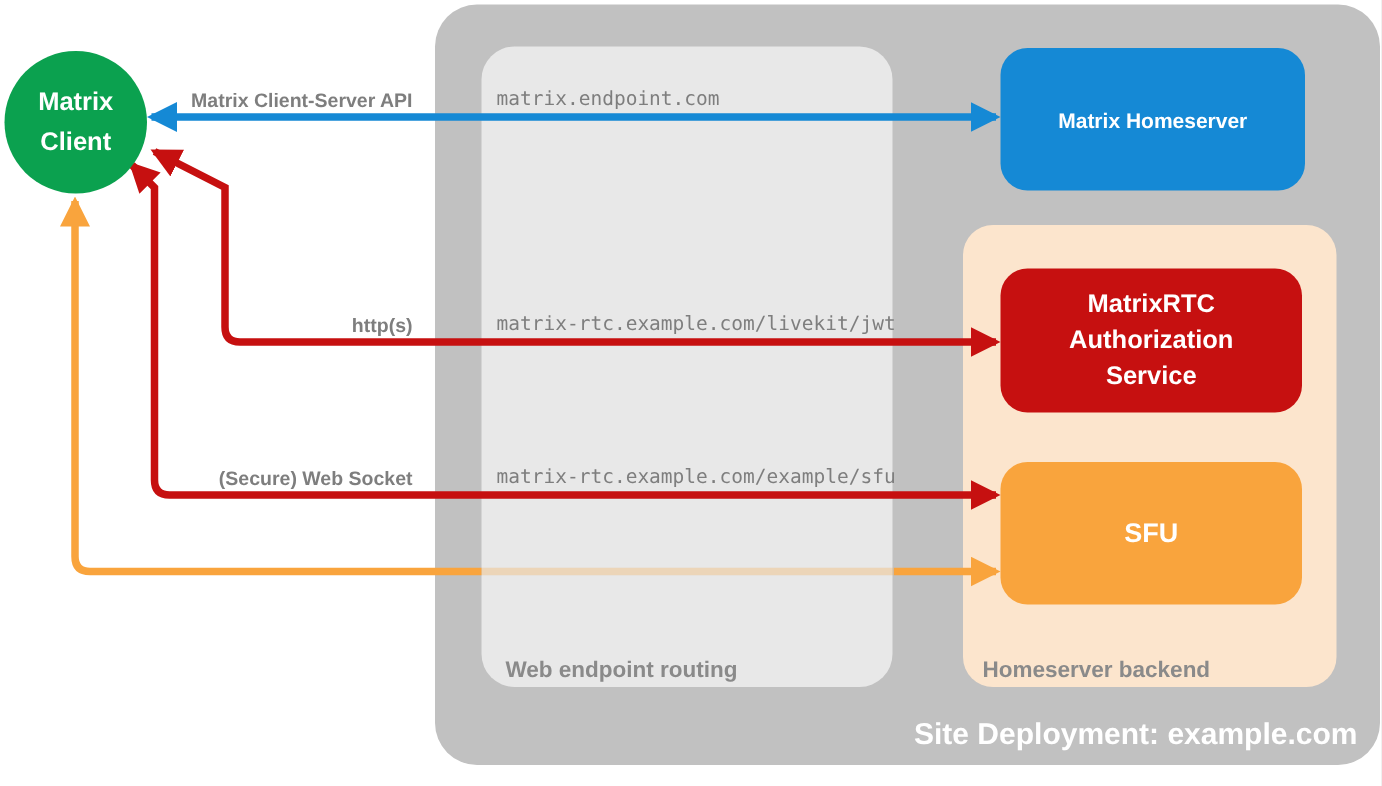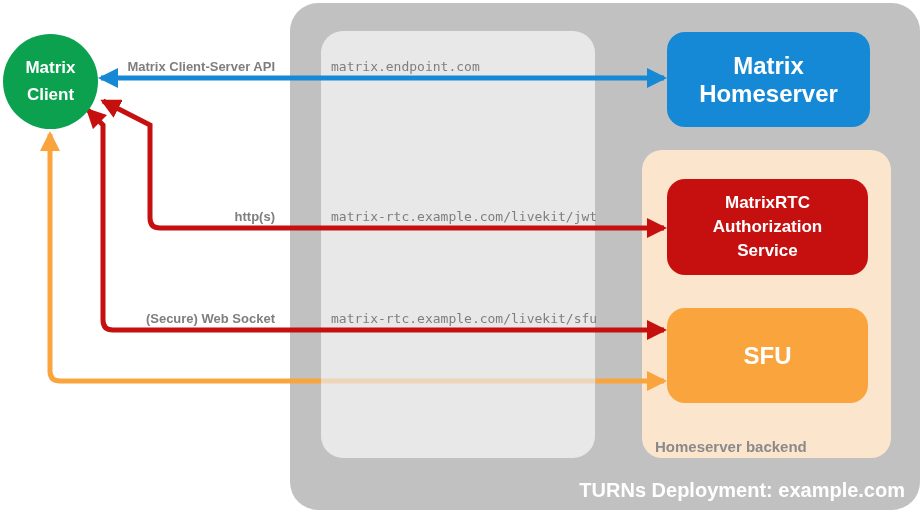--- a/index.html
+++ b/index.html
@@ -21,26 +21,26 @@
   .backend-box { left:642px; top:150px; width:249px; height:308px;
     background:var(--peach); border-radius:20px; }
 
   
   .node { display:flex; align-items:center; justify-content:center;
     text-align:center; color:var(--white); font-weight:bold; }
   .client-circle { left:3px; top:34px; width:95px; height:95px;
     border-radius:50%; background:var(--green); font-size:17px;
     line-height:1.55; white-space:pre-line; }
   .homeserver-box { left:667px; top:32px; width:203px; height:95px;
-    border-radius:18px; background:var(--blue); font-size:24px; }
+    border-radius:18px; background:var(--blue); font-size:14px; }
   .auth-box { left:667px; top:179px; width:201px; height:96px;
     border-radius:18px; background:var(--red); font-size:17px;
     line-height:1.4; padding:0 33px; }
   .sfu-box { left:667px; top:308px; width:201px; height:95px;
-    border-radius:18px; background:var(--orange); font-size:24px; }
+    border-radius:18px; background:var(--orange); font-size:18px; }
 
   
   .caption { font-weight:bold; color:var(--caption-gray); font-size:15px; }
   .routing-caption { left:337px; top:438px; }
   .backend-caption { left:655px; top:438px; }
   .site-caption { right:16px; top:479px; font-weight:bold; color:var(--white);
     font-size:20px; }
 
   
   .arrow-label { font-weight:bold; color:var(--label-gray); font-size:13px;
@@ -108,18 +108,19 @@
 
   <div class="abs node client-circle">
     <span>Matrix
 Client</span>
   </div>
   <div class="abs arrow-label row2">http(s)</div>
   <div class="abs arrow-label row3">(Secure) Web Socket</div>
 
   <div class="abs route-label row1">matrix.endpoint.com</div>
   <div class="abs route-label row2">matrix-rtc.example.com/livekit/jwt</div>
-  <div class="abs route-label row3">matrix-rtc.example.com/livekit/sfu</div>
+  <div class="abs route-label row3">matrix-rtc.example.com/example/sfu</div>
 
+  <div class="abs caption routing-caption">Web endpoint routing</div>
   <div class="abs caption backend-caption">Homeserver backend</div>
-  <div class="abs site-caption">TURNs Deployment: example.com</div>
+  <div class="abs site-caption">Site Deployment: example.com</div>
 
 </div>
 
 </body></html>

